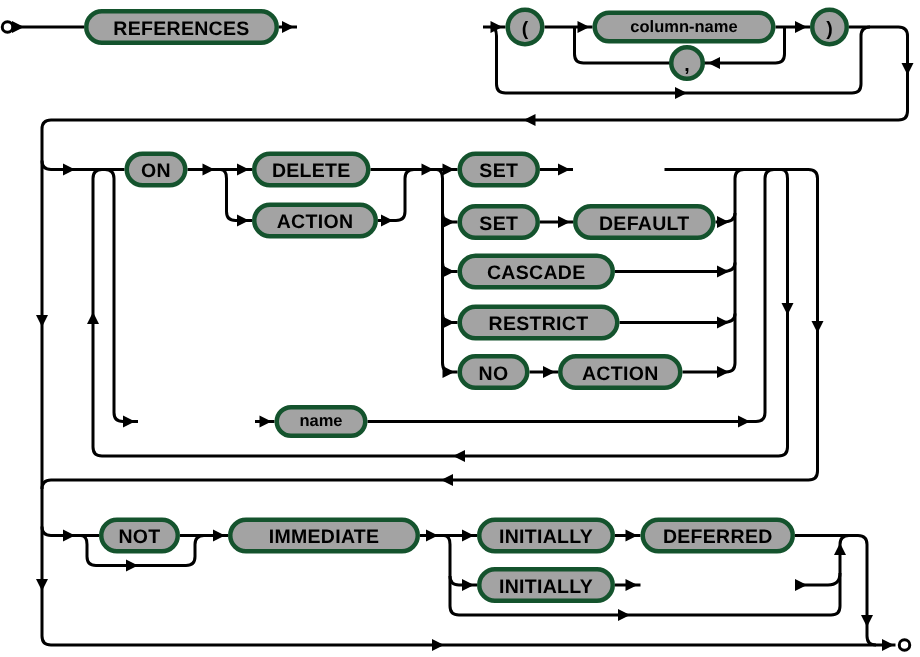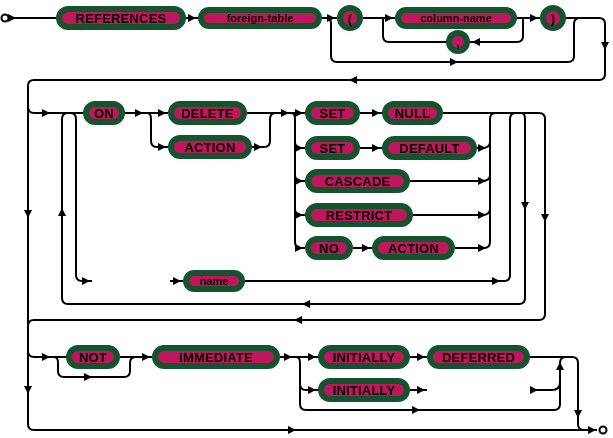--- a/index.html
+++ b/index.html
@@ -2,21 +2,21 @@
 <html><head>
 <meta charset="utf-8">
 <style>
   html,body{margin:0;padding:0;background:#ffffff;}
   #stage{position:relative;width:613px;height:438px;background:#ffffff;overflow:hidden;
          font-family:"Liberation Sans", sans-serif;}
   #rails{position:absolute;left:0;top:0;}
   .rail{fill:none;stroke:#000;stroke-width:2;}
   .ah{fill:#000;stroke:none;}
   .term{fill:#fff;stroke:#000;stroke-width:2;}
-  .node{position:absolute;box-sizing:border-box;background:#be185d;border:6px solid #14532d;
+  .node{position:absolute;box-sizing:border-box;background:#a3a3a3;border:3px solid #14532d;
         display:flex;align-items:center;justify-content:center;color:#000;}
   .kw{font-weight:bold;font-size:13px;letter-spacing:.2px;}
   .nt{font-weight:bold;font-size:11px;}
   .punct{font-weight:bold;font-size:13px;}
   .stadium{border-radius:14px;}
   .circle{border-radius:50%;}
 </style>
 </head>
 <body>
 
@@ -132,32 +132,30 @@
     <path class="ah" d="M525,210 L521,202 L529,202 Z"></path>
     <path class="ah" d="M545,222 L541,214 L549,214 Z"></path>
     <path class="ah" d="M28,394 L24,386 L32,386 Z"></path>
     <path class="ah" d="M578,418 L574,410 L582,410 Z"></path>
 
     <path class="ah" d="M62,208 L58,216 L66,216 Z"></path>
     <path class="ah" d="M560,362 L556,370 L564,370 Z"></path>
   </svg>
 
   <div class="node stadium kw" style="left:56px;top:6px;width:130px;height:24px;">REFERENCES</div>
-  <div class="node stadium nt" style="left:198px;top:7px;width:124px;height:22px;">foreign-table</div>
   <div class="node circle punct" style="left:337px;top:5px;width:26px;height:26px;">(</div>
   <div class="node stadium nt" style="left:395px;top:7px;width:122px;height:22px;">column-name</div>
   <div class="node circle punct" style="left:446px;top:30px;width:24px;height:24px;">,</div>
   <div class="node circle punct" style="left:540px;top:5px;width:26px;height:26px;">)</div>
 
   <div class="node stadium kw" style="left:83px;top:101px;width:42px;height:24px;">ON</div>
   <div class="node stadium kw" style="left:168px;top:101px;width:79px;height:24px;">DELETE</div>
   <div class="node stadium kw" style="left:168px;top:135px;width:84px;height:24px;">ACTION</div>
 
   <div class="node stadium kw" style="left:305px;top:101px;width:55px;height:24px;">SET</div>
-  <div class="node stadium kw" style="left:382px;top:101px;width:61px;height:24px;">NULL</div>
   <div class="node stadium kw" style="left:305px;top:136px;width:55px;height:24px;">SET</div>
   <div class="node stadium kw" style="left:382px;top:136px;width:95px;height:24px;">DEFAULT</div>
   <div class="node stadium kw" style="left:305px;top:169px;width:105px;height:24px;">CASCADE</div>
   <div class="node stadium kw" style="left:305px;top:203px;width:108px;height:24px;">RESTRICT</div>
   <div class="node stadium kw" style="left:305px;top:236px;width:48px;height:24px;">NO</div>
   <div class="node stadium kw" style="left:372px;top:236px;width:83px;height:24px;">ACTION</div>
 
   <div class="node stadium nt" style="left:183px;top:270px;width:62px;height:22px;">name</div>
 
   <div class="node stadium kw" style="left:66px;top:345px;width:54px;height:24px;">NOT</div>

